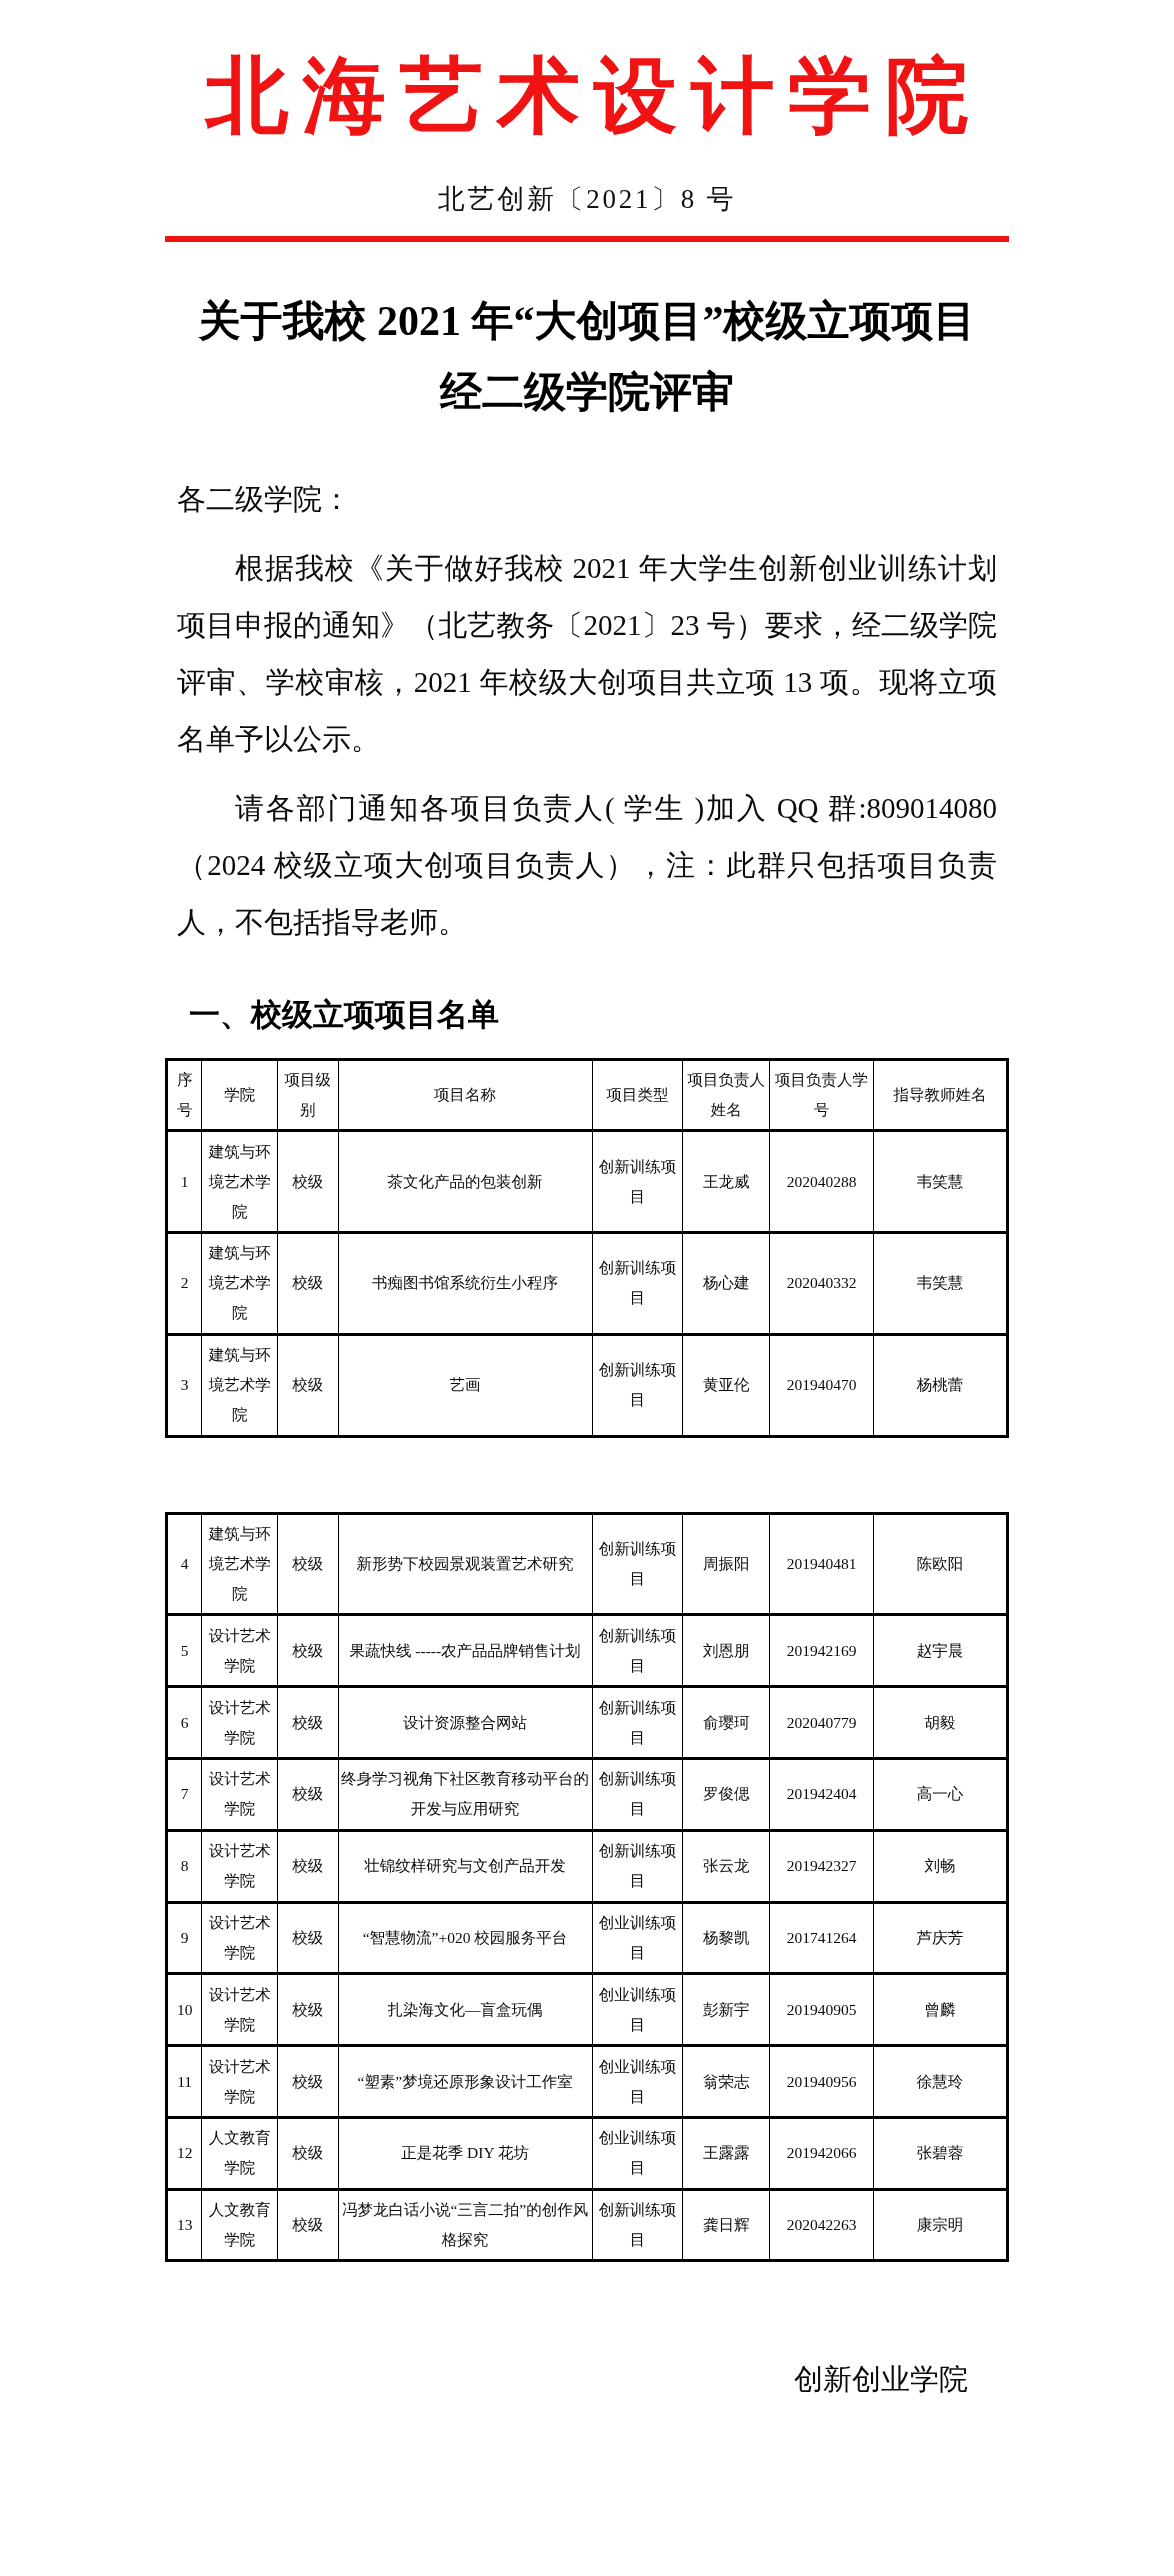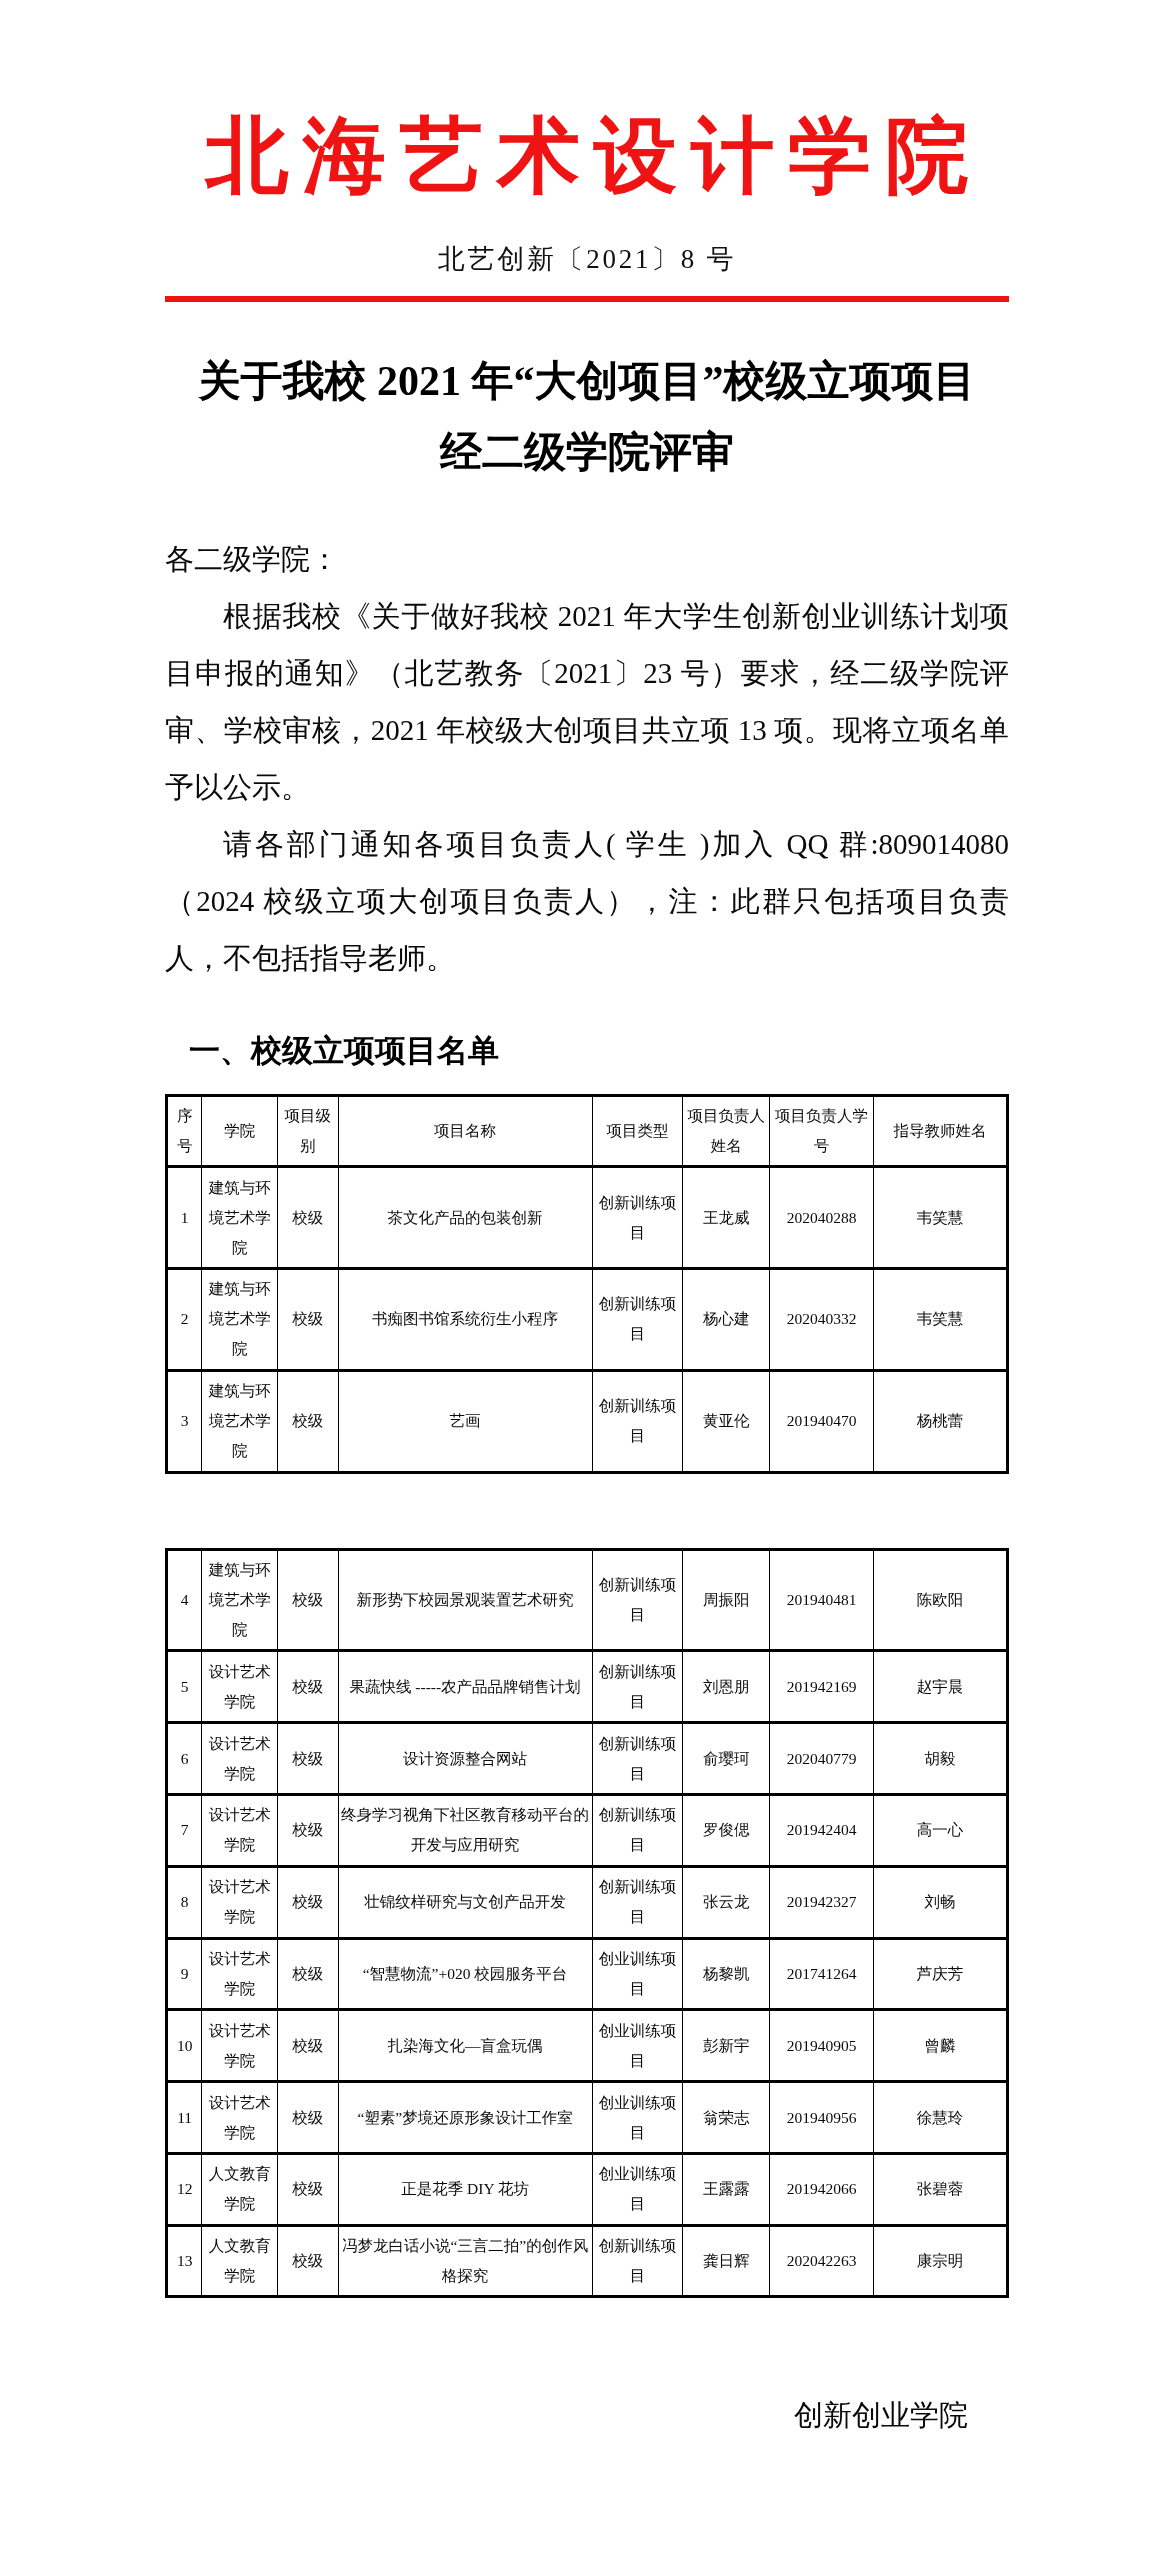--- a/index.html
+++ b/index.html
@@ -3,21 +3,21 @@
 <meta charset="utf-8">
 <style>
   html,body { margin:0; padding:0; background:#e9e9e9; }
   .page {
     position: relative;
     width: 1174px;
     height: 2576px;
     margin: 0 auto;
     background: #ffffff;
     box-sizing: border-box;
-    padding-top: 105px;
+    padding-top: 45px;
     overflow: hidden;
     font-family: "Liberation Serif", "DejaVu Serif", serif;
     color: #0a0a0a;
   }
   .content { width: 844px; margin: 0 auto; }
 
   .school-title {
     margin: 0;
     text-align: center;
     font-size: 83px;
@@ -47,21 +47,21 @@
     font-weight: bold;
     line-height: 1.68;
     color: #000;
   }
   .body-text {
     margin-top: 43px;
     font-size: 29px;
     line-height: 57px;
     text-align: justify;
   }
-  .body-text p { margin: 0; }
+  .body-text p { margin: 12px; }
   .body-text p.indent { text-indent: 2em; }
 
   .section-heading {
     margin: 43px 0 22px 24px;
     font-size: 31px;
     font-weight: bold;
     font-family: "Liberation Sans", "DejaVu Sans", sans-serif;
     color: #000;
   }
 

